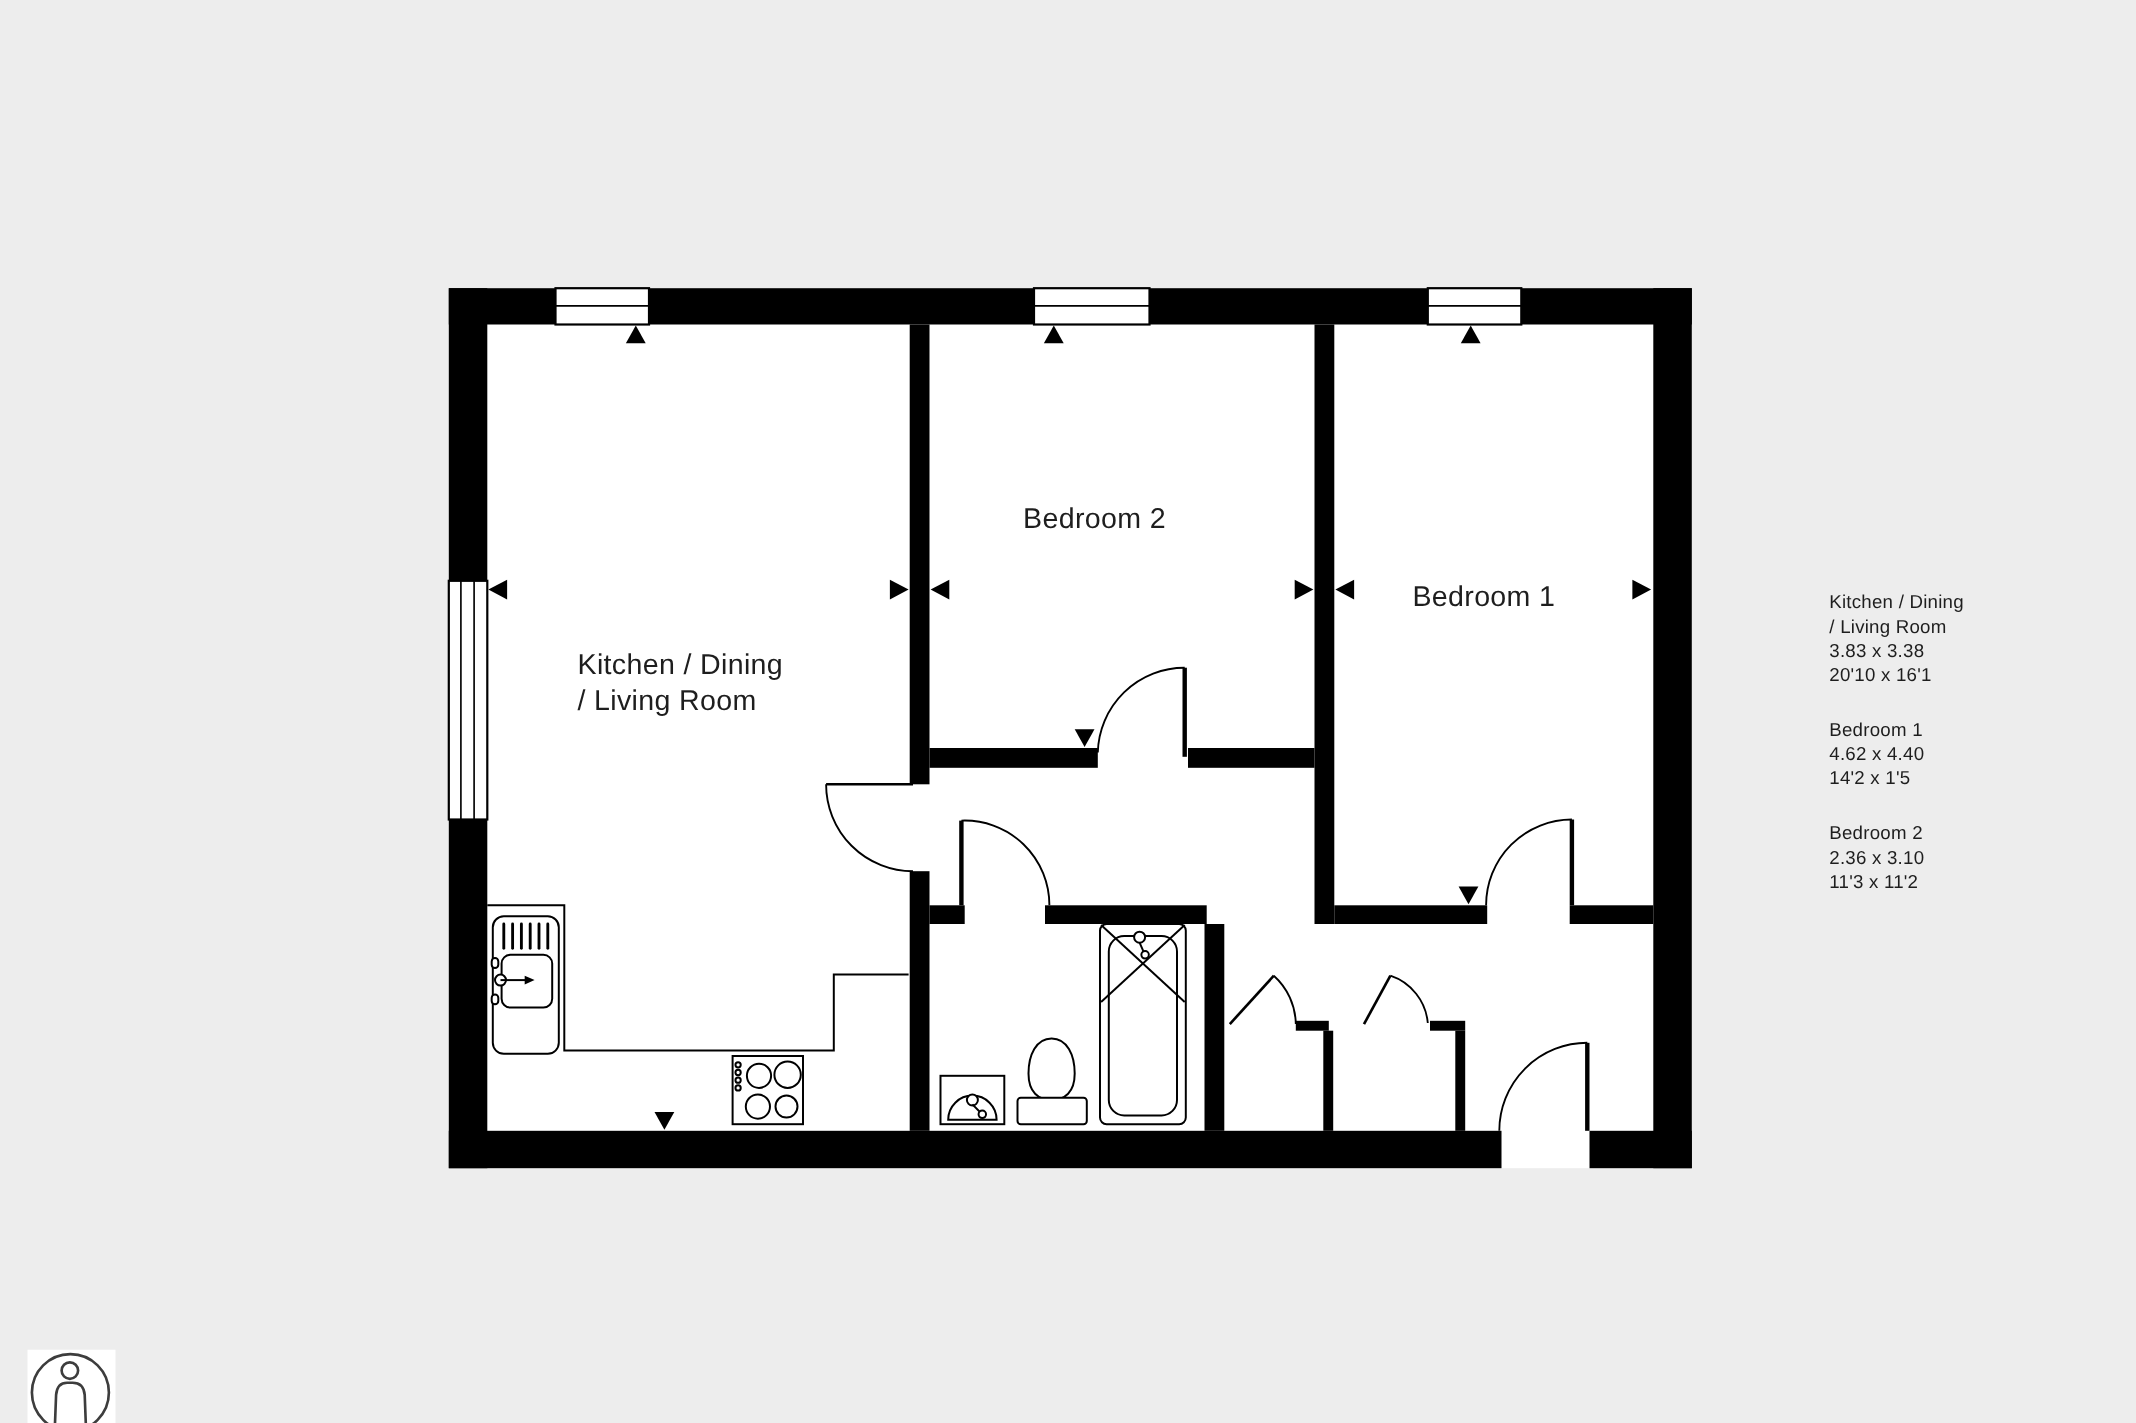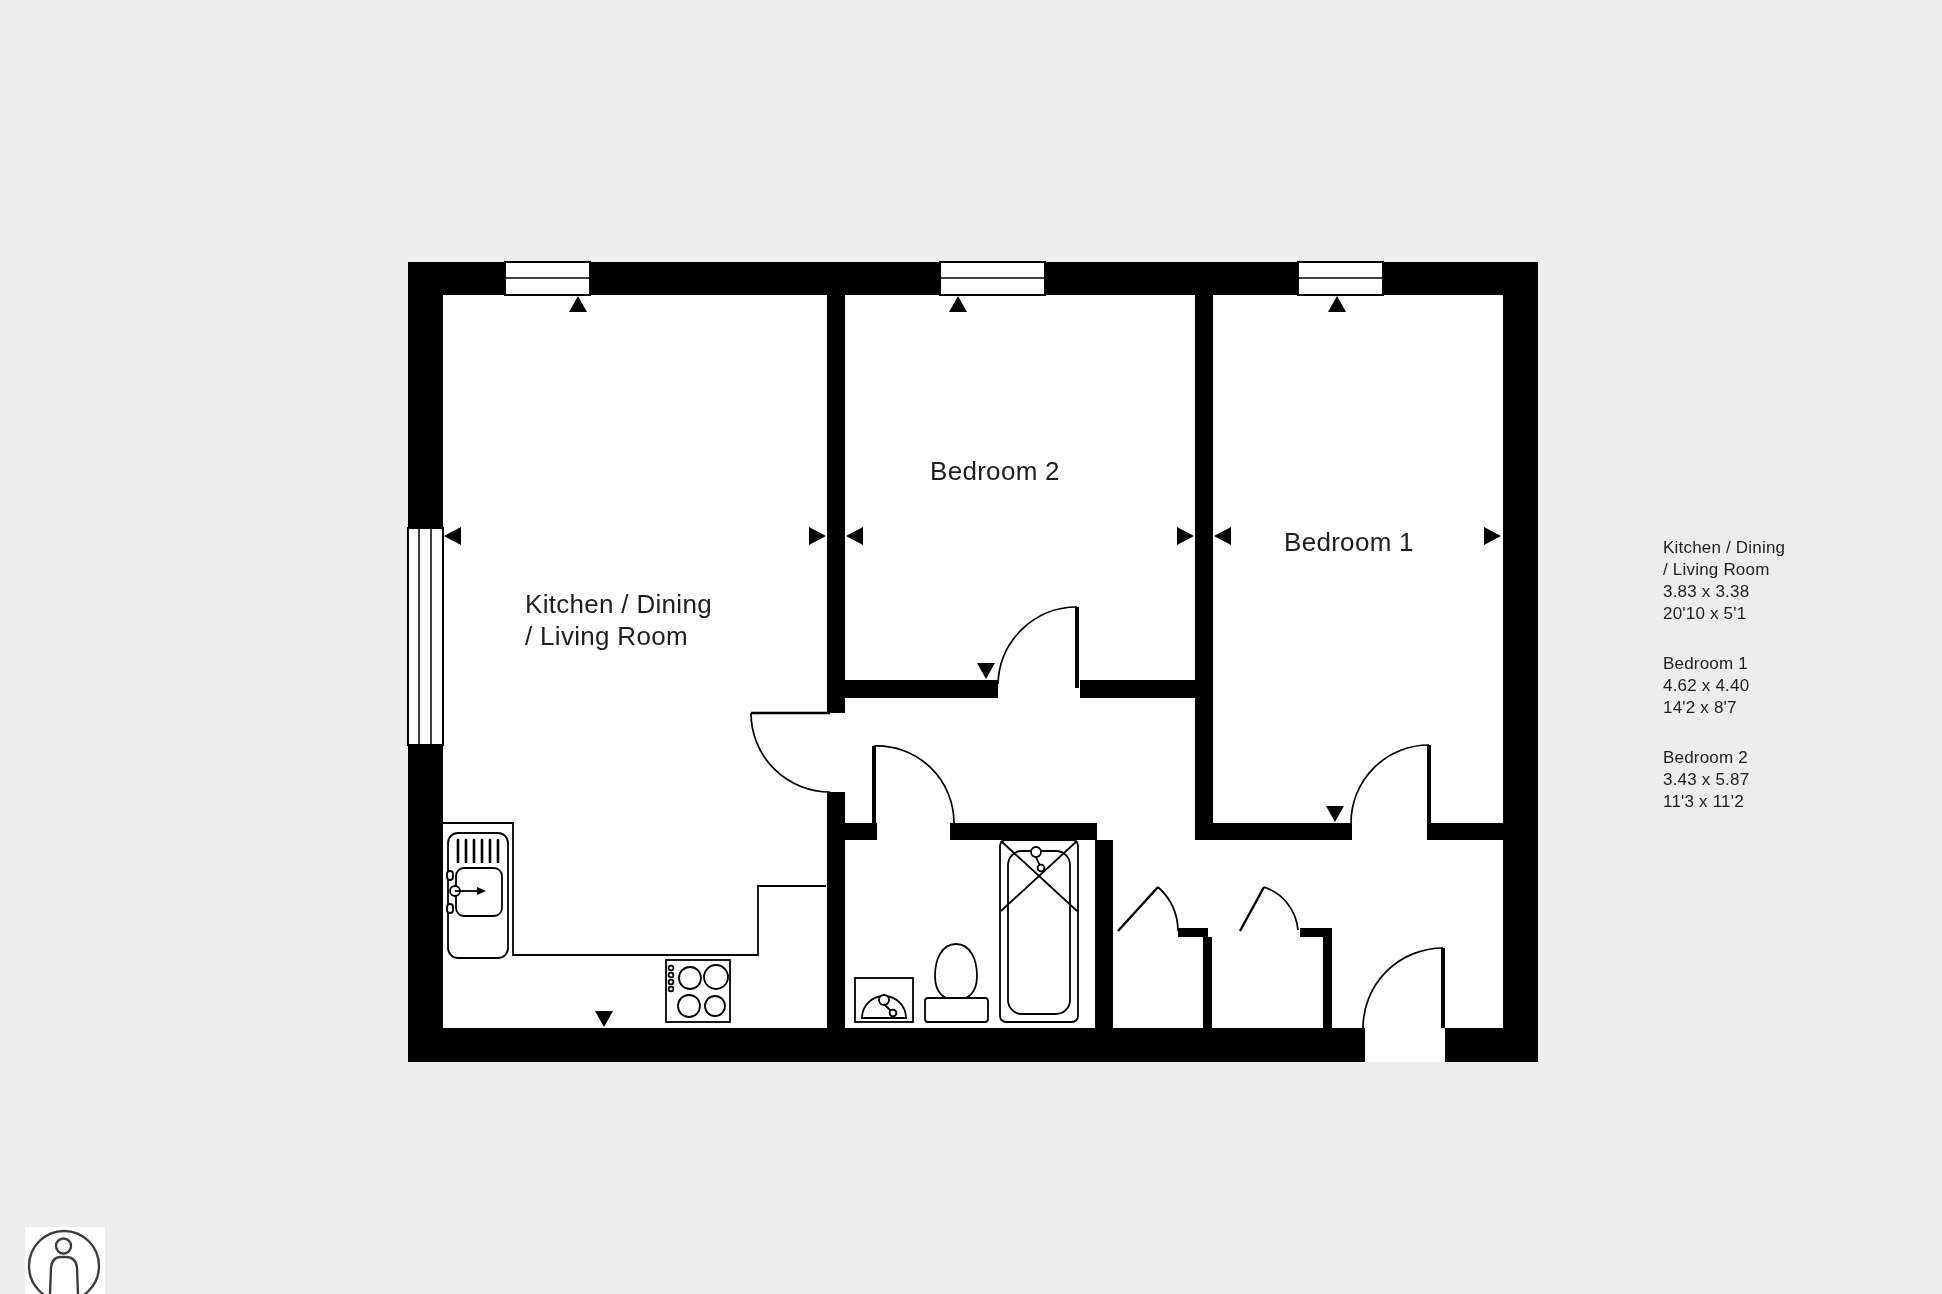--- a/index.html
+++ b/index.html
@@ -200,27 +200,27 @@
     <path class="person" stroke-width="2.2" d="M50,1294 L51,1268 Q52,1257 61,1257 L66,1257 Q76,1257 77,1268 L78,1294"></path>
   </g>
 
 </svg>
 
 <div class="legend">
   <div class="entry">
     <div>Kitchen / Dining</div>
     <div>/ Living Room</div>
     <div>3.83 x 3.38</div>
-    <div>20'10 x 5'1</div>
+    <div>20'10 x 16'1</div>
   </div>
   <div class="entry">
     <div>Bedroom 1</div>
     <div>4.62 x 4.40</div>
-    <div>14'2 x 8'7</div>
+    <div>14'2 x 1'5</div>
   </div>
   <div class="entry">
     <div>Bedroom 2</div>
-    <div>3.43 x 5.87</div>
+    <div>2.36 x 3.10</div>
     <div>11'3 x 11'2</div>
   </div>
 </div>
 
 </div>
 
 </body></html>

